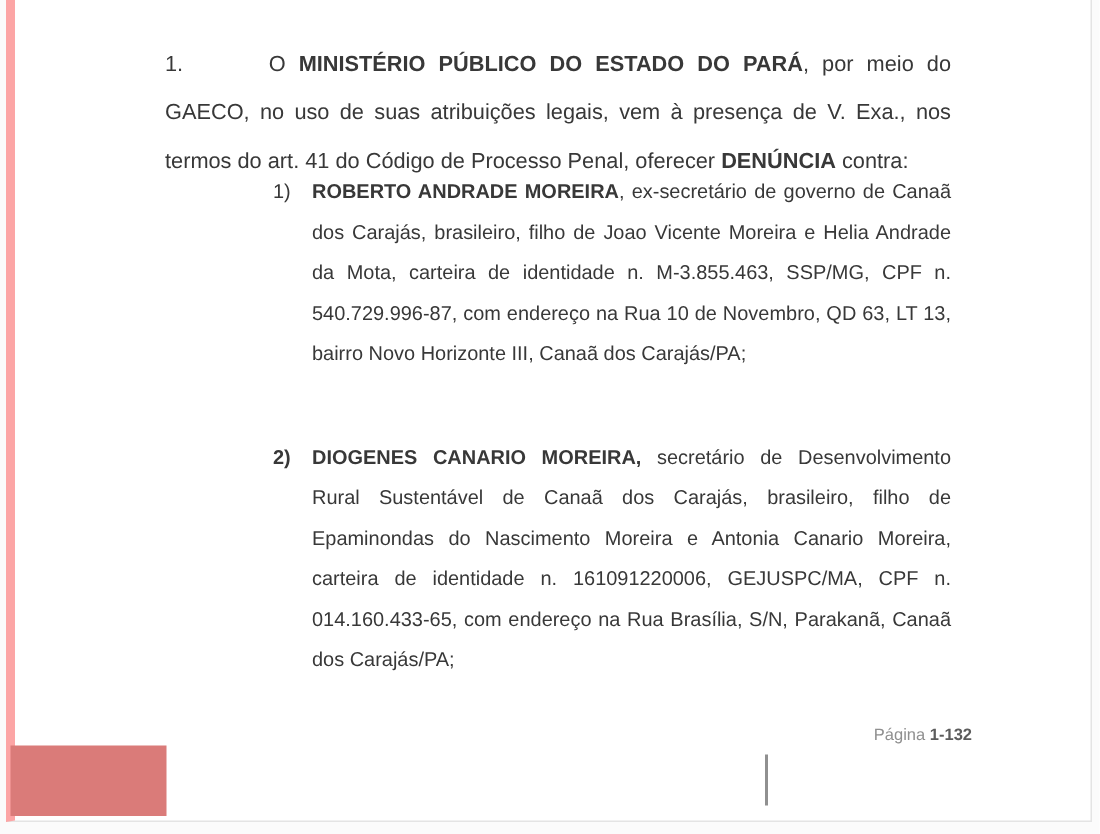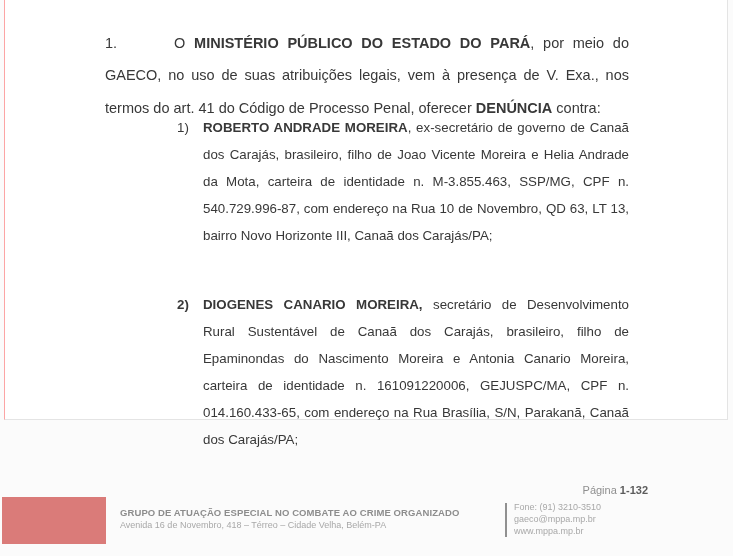--- a/index.html
+++ b/index.html
@@ -5,24 +5,24 @@
   html, body { margin: 0; padding: 0; }
   body {
     width: 733px; height: 556px;
     background: #fbfbfb;
     font-family: "Liberation Sans", sans-serif;
     position: relative;
     overflow: hidden;
   }
   .page {
     position: absolute; left: 4px; top: 0;
-    width: 724px; height: 420px;
+    width: 724px; height: 548px;
     box-sizing: border-box;
     background: #ffffff;
-    border-left: 1px solid #fca5a5;
+    border-left: 6px solid #fca5a5;
     border-right: 1px solid #e4e4e4;
     border-bottom: 1px solid #e4e4e4;
   }
   .para {
     position: absolute; left: 100px; top: 12px; width: 524px;
     font-size: 14.5px; line-height: 32.5px;
     color: #383838; text-align: justify;
   }
   .tab { display: inline-block; width: 57px; }
   .defendant {
@@ -79,26 +79,17 @@
   </div>
 
   <div class="defendant d2">
     <span class="num bold">2)</span><b>DIOGENES CANARIO MOREIRA,</b><span> secretário de Desenvolvimento Rural Sustentável de Canaã dos Carajás, brasileiro, filho de Epaminondas do Nascimento Moreira e Antonia Canario Moreira, carteira de identidade n. 161091220006, GEJUSPC/MA, CPF n. 014.160.433-65, com endereço na Rua Brasília, S/N, Parakanã, Canaã dos Carajás/PA;</span>
   </div>
 
   <div class="page-number"><span>Página </span><b>1-132</b></div>
 
   <div class="accent-rect"></div>
 
-  <div class="org-block">
-    <div class="org-name">GRUPO DE ATUAÇÃO ESPECIAL NO COMBATE AO CRIME ORGANIZADO</div>
-    <div class="org-address">Avenida 16 de Novembro, 418 – Térreo – Cidade Velha, Belém-PA</div>
-  </div>
 
   <div class="footer-divider"></div>
 
-  <div class="contact-block">
-    <div>Fone: (91) 3210-3510</div>
-    <div>gaeco@mppa.mp.br</div>
-    <div>www.mppa.mp.br</div>
-  </div>
 
 </div>
 
 </body></html>

